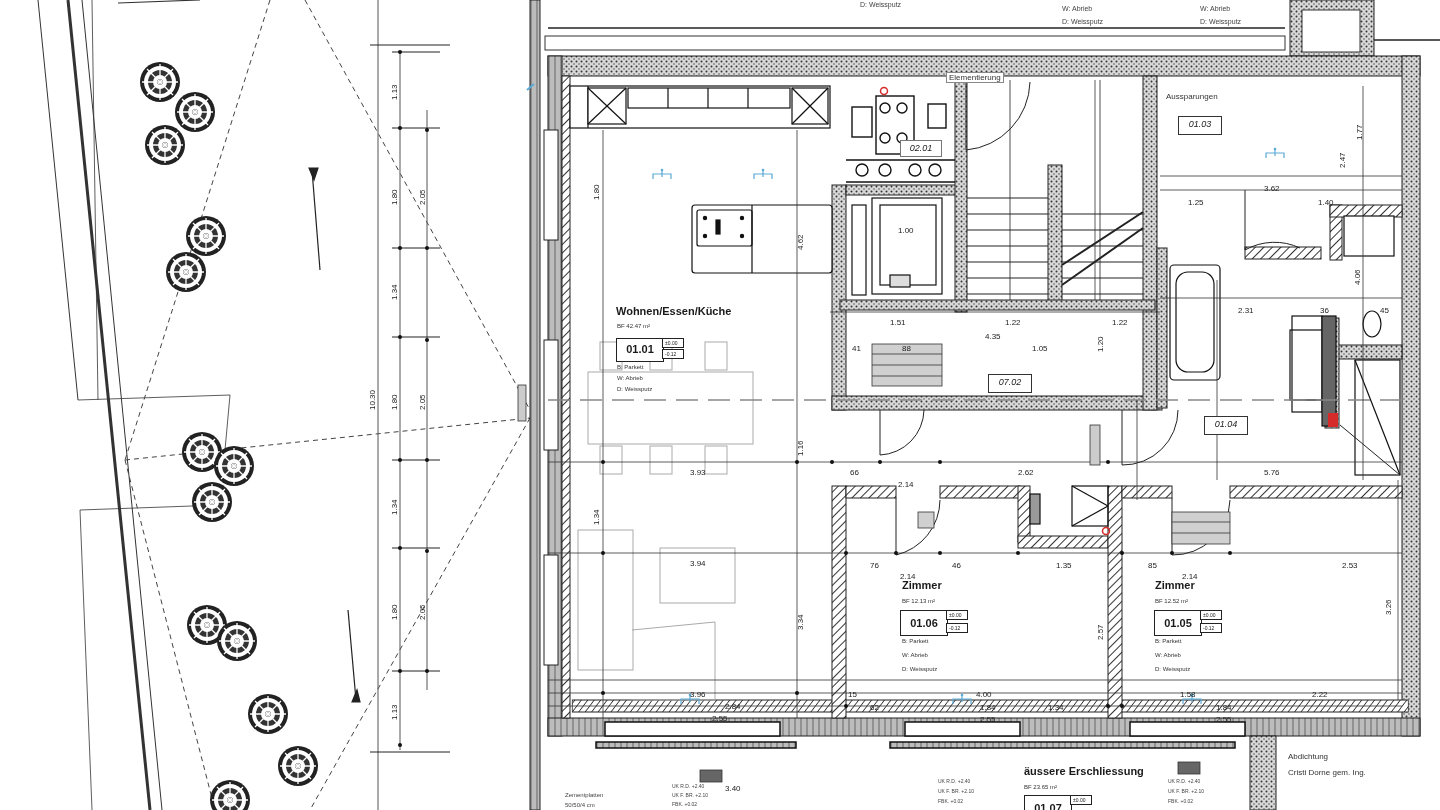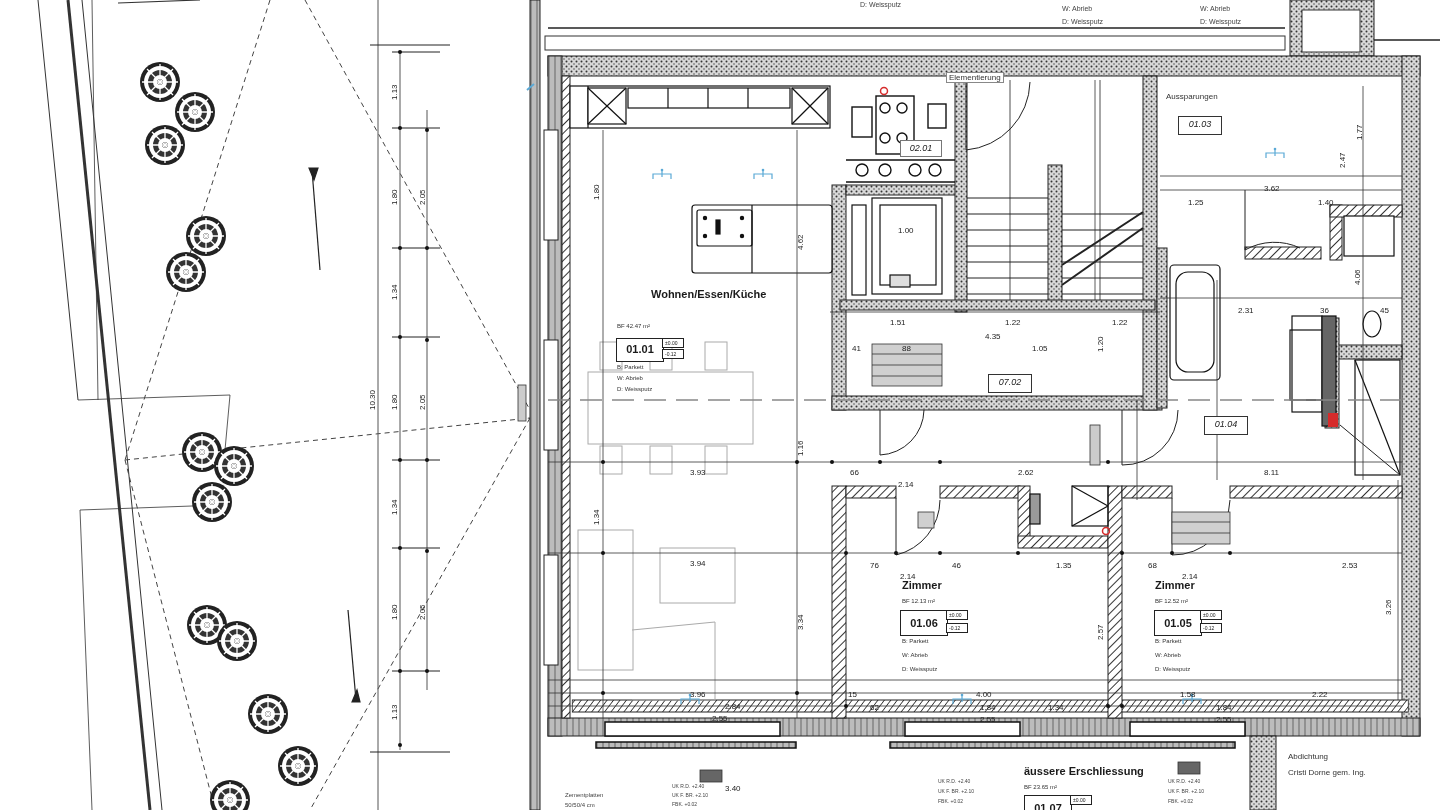--- a/index.html
+++ b/index.html
@@ -365,21 +365,21 @@
   <g stroke="#333" stroke-width="0.8" fill="#ccc">
     <rect x="518" y="385" width="8" height="36"></rect>
     <rect x="1090" y="425" width="10" height="40"></rect>
   </g>
   <line x1="1262" y1="736" x2="1262" y2="810" stroke="#222" stroke-width="1" stroke-dasharray="3,3"></line>
   <rect x="1250" y="736" width="26" height="74" fill="url(#concrete)" stroke="#222"></rect>
   <path d="M527,90 L534,84" stroke="#5aa9d6" stroke-width="2"></path>
 </svg>
 
 <div>
-  <div class="lbl room-title" style="left:616px;top:288px;margin-left:35px;">Wohnen/Essen/Küche</div>
+  <div class="lbl room-title" style="left:616px;top:305px;">Wohnen/Essen/Küche</div>
   <div class="lbl room-area" style="left:617px;top:323px;">BF 42.47 m²</div>
   <div class="room-num" style="left:616px;top:338px;width:46px;height:22px;">01.01</div>
   <div class="room-lvl" style="left:662px;top:338px;width:16px;">±0.00</div>
   <div class="room-lvl" style="left:662px;top:349px;width:16px;">-0.12</div>
   <div class="lbl finish" style="left:617px;top:362px;">B: Parkett</div>
   <div class="lbl finish" style="left:617px;top:373px;">W: Abrieb</div>
   <div class="lbl finish" style="left:617px;top:384px;">D: Weissputz</div>
 </div>
 
 <div>
@@ -486,26 +486,26 @@
 <div class="dim" style="left:900px;top:556px;">2.14</div>
 <div class="dim" style="left:848px;top:674px;">15</div>
 <div class="dim" style="left:870px;top:687px;">62</div>
 <div class="dim-v" style="left:1096px;top:640px;">2.57</div>
 
 <div class="dim" style="left:1342px;top:545px;text-align:center;">2.53</div>
 <div class="dim" style="left:1180px;top:674px;">1.58</div>
 <div class="dim" style="left:1216px;top:687px;">1.84</div>
 <div class="dim" style="left:1312px;top:674px;">2.22</div>
 <div class="dim" style="left:1216px;top:699px;">2.55</div>
-<div class="dim" style="left:1148px;top:545px;">68</div>
+<div class="dim" style="left:1148px;top:545px;">85</div>
 <div class="dim" style="left:1182px;top:556px;">2.14</div>
 <div class="dim-v" style="left:1384px;top:615px;">3.26</div>
 
 <div class="dim" style="left:1264px;top:168px;">3.62</div>
 <div class="dim" style="left:1188px;top:182px;">1.25</div>
 <div class="dim" style="left:1318px;top:182px;">1.40</div>
 <div class="dim" style="left:1238px;top:290px;">2.31</div>
 <div class="dim" style="left:1320px;top:290px;">36</div>
 <div class="dim" style="left:1380px;top:290px;">45</div>
 <div class="dim-v" style="left:1353px;top:285px;">4.06</div>
-<div class="dim" style="left:1264px;top:452px;">8.11</div>
+<div class="dim" style="left:1264px;top:452px;">5.76</div>
 <div class="dim-v" style="left:1338px;top:168px;">2.47</div>
 <div class="dim-v" style="left:1355px;top:140px;">1.77</div>
 
 </body></html>

